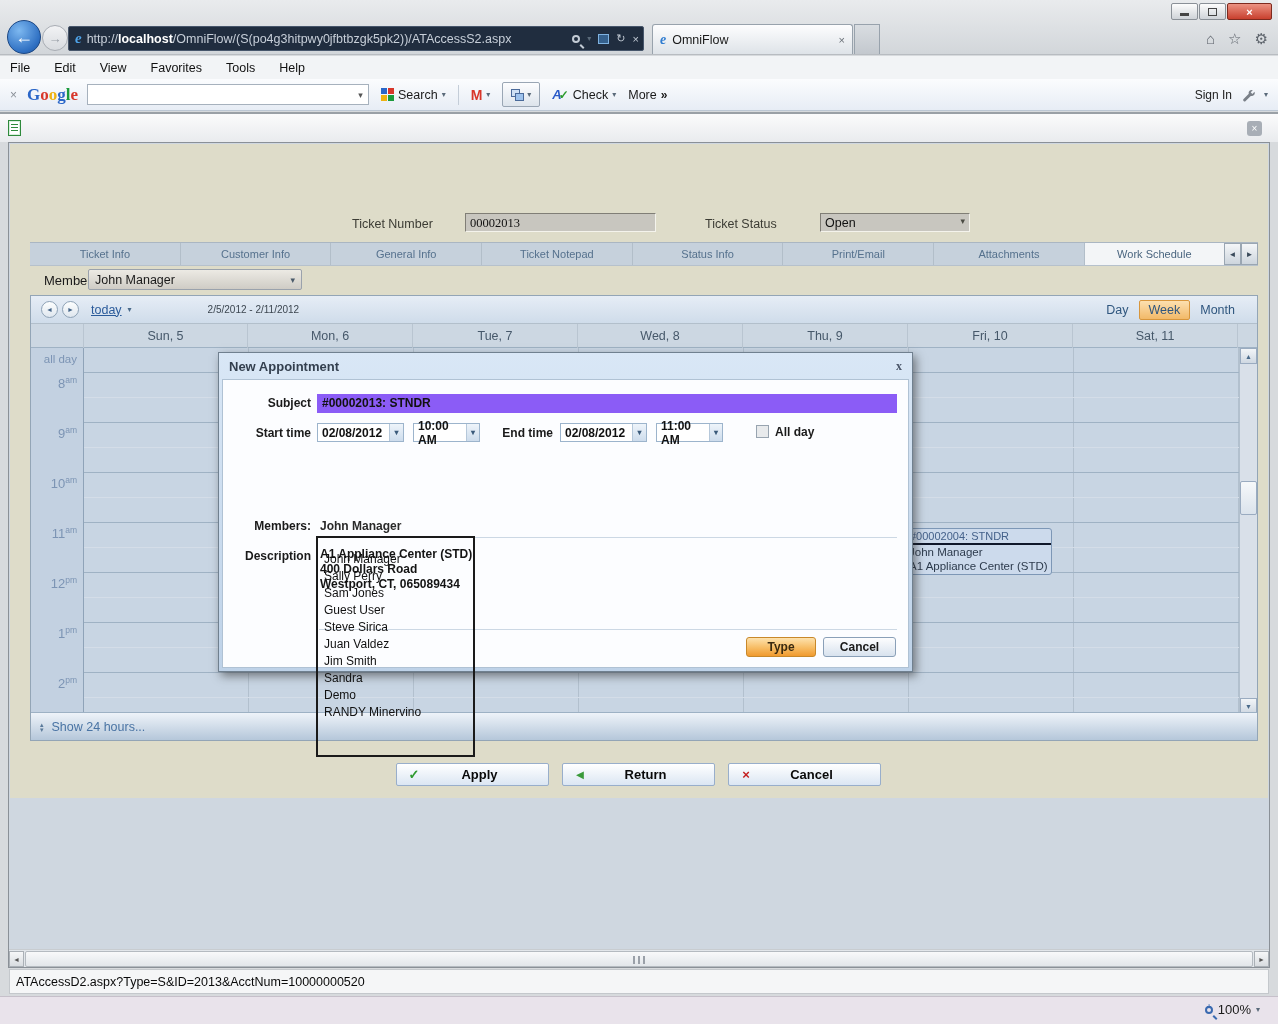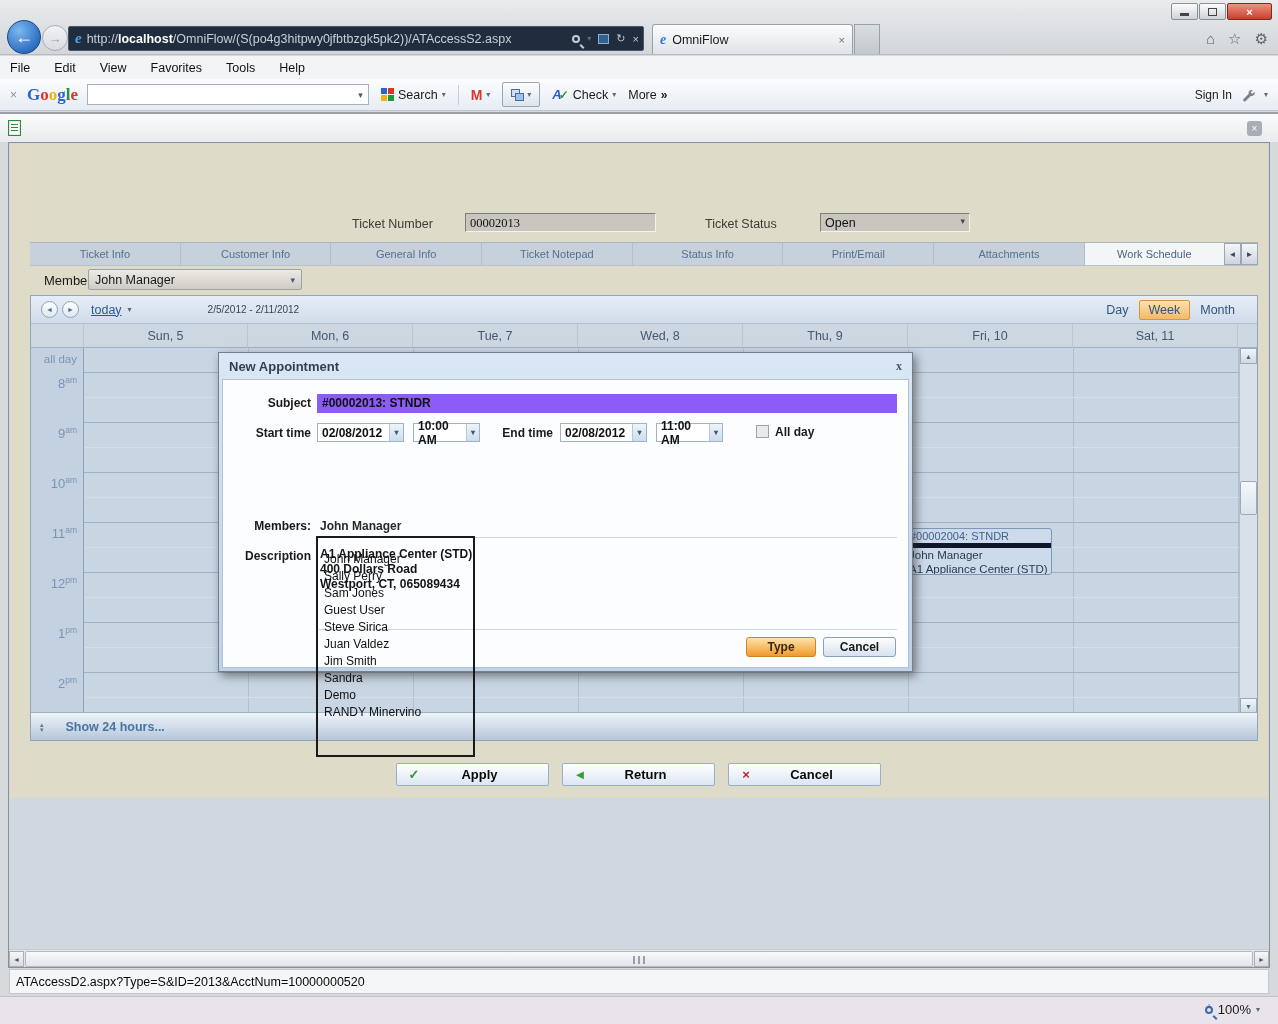--- a/index.html
+++ b/index.html
@@ -147,26 +147,26 @@
   .hline { position:absolute; left:0; right:0; height:1px; background:#9fb2c4; }
   .hhalf { position:absolute; left:53px; right:0; height:1px; background:#d4dde8; }
   #cal-vscroll { position:absolute; right:0; top:52px; width:18px; height:366px; background:#d9e0e9; border-left:1px solid #b2c0ce; }
   .sbtn { position:absolute; left:0; width:17px; height:16px; background:linear-gradient(#f2f5f8,#cfd8e2);
     border:1px solid #9aabc0; color:#4a6a8a; font-size:7px; display:flex; align-items:center; justify-content:center; }
   #vthumb { position:absolute; left:0; top:133px; width:17px; height:34px; background:linear-gradient(#f6f8fa,#dbe3ec);
     border:1px solid #9aabc0; border-radius:2px; }
   #show24 { position:absolute; left:0; bottom:0; width:1228px; height:28px;
     background:linear-gradient(#eef3f9,#b5c7da); border-top:1px solid #9db1c4; display:flex; align-items:center; }
   #show24 .updown { display:flex; flex-direction:column; line-height:5px; margin-left:9px; color:#5a7a9a; font-size:7px; }
-  #show24-label { margin-left:22px; color:#4a74a4; font-size:12.5px;font-weight:bold; }
+  #show24-label { margin-left:8px; color:#4a74a4; font-size:12.5px; }
 
   
   #appt-card { left:905px; top:528px; width:147px; height:47px; background:#ccdaec;
     border:1px solid #7d97b6; border-radius:3px; overflow:hidden; z-index:5; }
-  #appt-title { font-size:11px; color:#44618a; padding:1px 4px; border-bottom:5px solid #0f172a; }
+  #appt-title { font-size:11px; color:#44618a; padding:1px 4px; border-bottom:2px solid #0f172a; }
   .appt-line { font-size:11.5px; color:#2c3a4c; padding:0 3px; line-height:14px; }
 
   
   .footer-btn { top:763px; width:153px; height:23px; border:1px solid #98aecb; border-radius:2px;
     background:linear-gradient(#ffffff,#dbe6f3); display:flex; align-items:center; font-weight:bold; font-size:13px; color:#0a0a0a; }
   .footer-btn .ic { width:34px; text-align:center; font-size:13px; }
   .footer-btn .lbl { flex:1; text-align:center; margin-right:20px; }
   .ic-check { color:#2f9a2f; font-weight:bold; }
   .ic-arrow { color:#3a9a3a; font-size:12px; }
   .ic-x { color:#c42020; font-weight:bold; }

